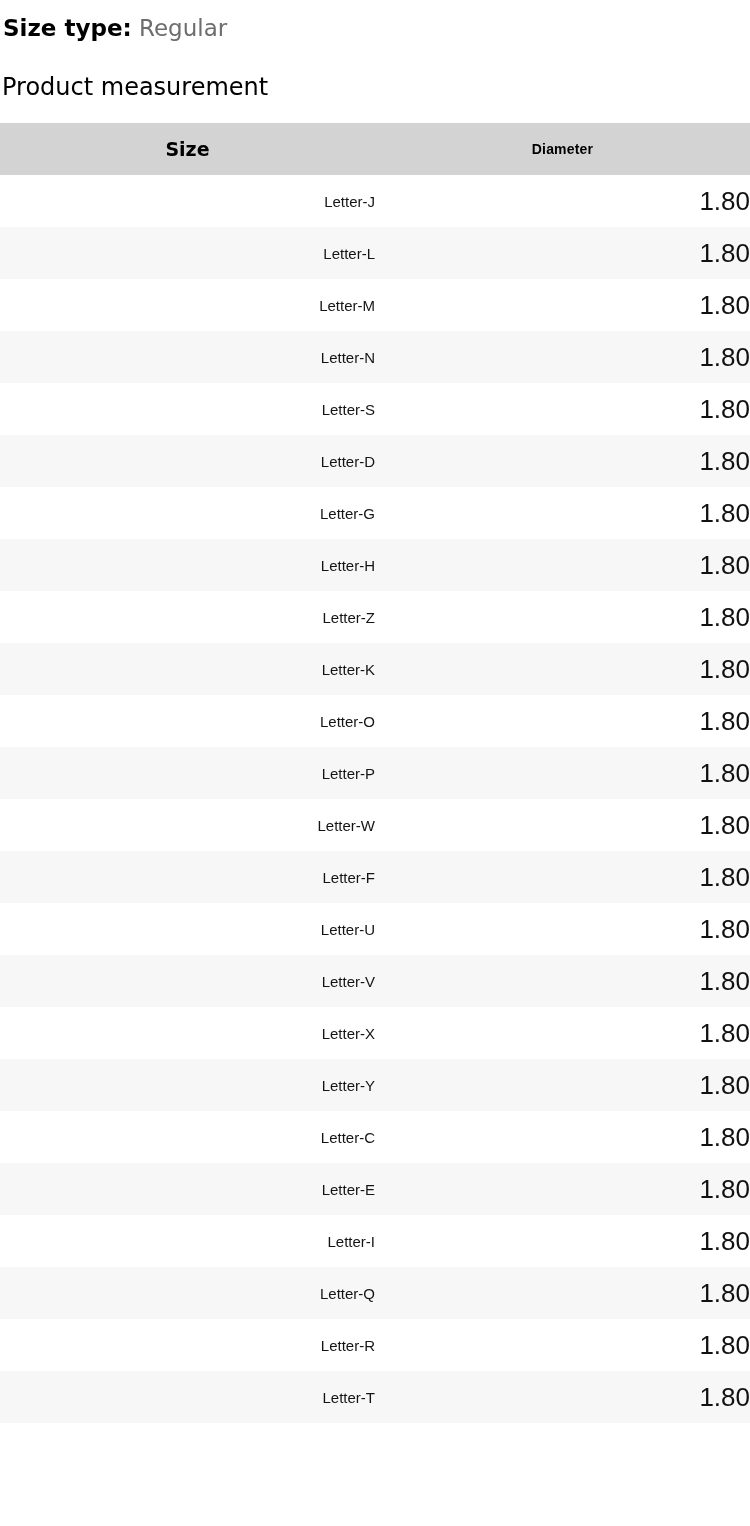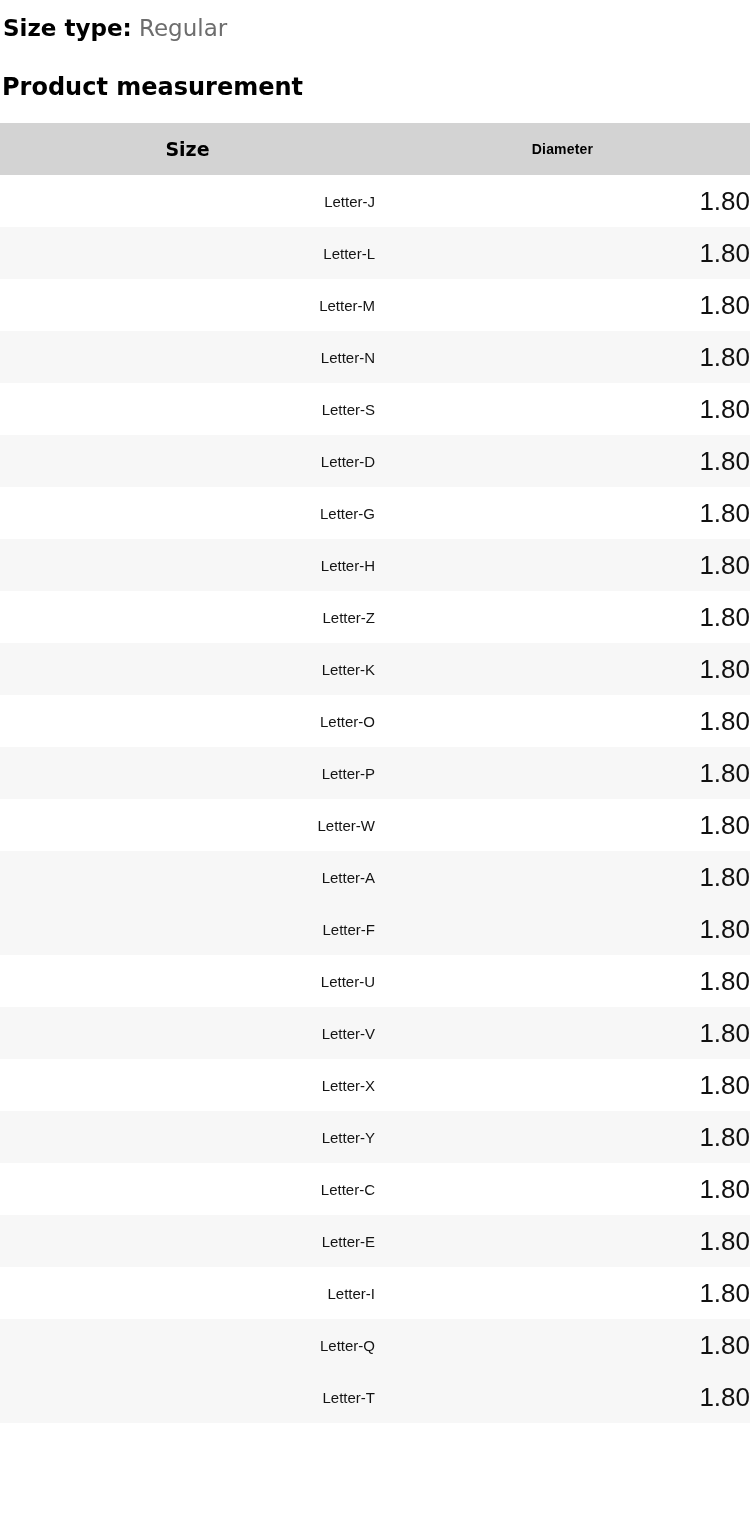--- a/index.html
+++ b/index.html
@@ -21,21 +21,21 @@
   }
   .size-type{
     font-size:23px;
     line-height:1.2;
     margin:1px;
   }
   .size-type .label{font-weight:bold;color:#000;}
   .size-type .value{font-weight:normal;color:var(--muted);}
   .section-title{
     font-size:24px;
-    font-weight:bold;
+    font-weight:normal;
     line-height:1.2;
     margin:30px 0 0 0;
     color:#000;
   }
   table{
     width:750px;
     border-collapse:collapse;
     table-layout:fixed;
     margin-top:22px;
   }
@@ -147,24 +147,20 @@
       </tr>
       <tr class="stripe">
         <td class="size-cell">Letter-P</td>
         <td class="diameter-cell">1.80</td>
       </tr>
       <tr>
         <td class="size-cell">Letter-W</td>
         <td class="diameter-cell">1.80</td>
       </tr>
       <tr class="stripe">
-        <td class="size-cell">Letter-A</td>
-        <td class="diameter-cell">1.80</td>
-      </tr>
-      <tr class="stripe">
         <td class="size-cell">Letter-F</td>
         <td class="diameter-cell">1.80</td>
       </tr>
       <tr>
         <td class="size-cell">Letter-U</td>
         <td class="diameter-cell">1.80</td>
       </tr>
       <tr class="stripe">
         <td class="size-cell">Letter-V</td>
         <td class="diameter-cell">1.80</td>
@@ -184,20 +180,24 @@
       <tr class="stripe">
         <td class="size-cell">Letter-E</td>
         <td class="diameter-cell">1.80</td>
       </tr>
       <tr>
         <td class="size-cell">Letter-I</td>
         <td class="diameter-cell">1.80</td>
       </tr>
       <tr class="stripe">
         <td class="size-cell">Letter-Q</td>
+        <td class="diameter-cell">1.80</td>
+      </tr>
+      <tr>
+        <td class="size-cell">Letter-R</td>
         <td class="diameter-cell">1.80</td>
       </tr>
       <tr class="stripe">
         <td class="size-cell">Letter-T</td>
         <td class="diameter-cell">1.80</td>
       </tr>
     </tbody>
 </table>
 
 </body></html>

